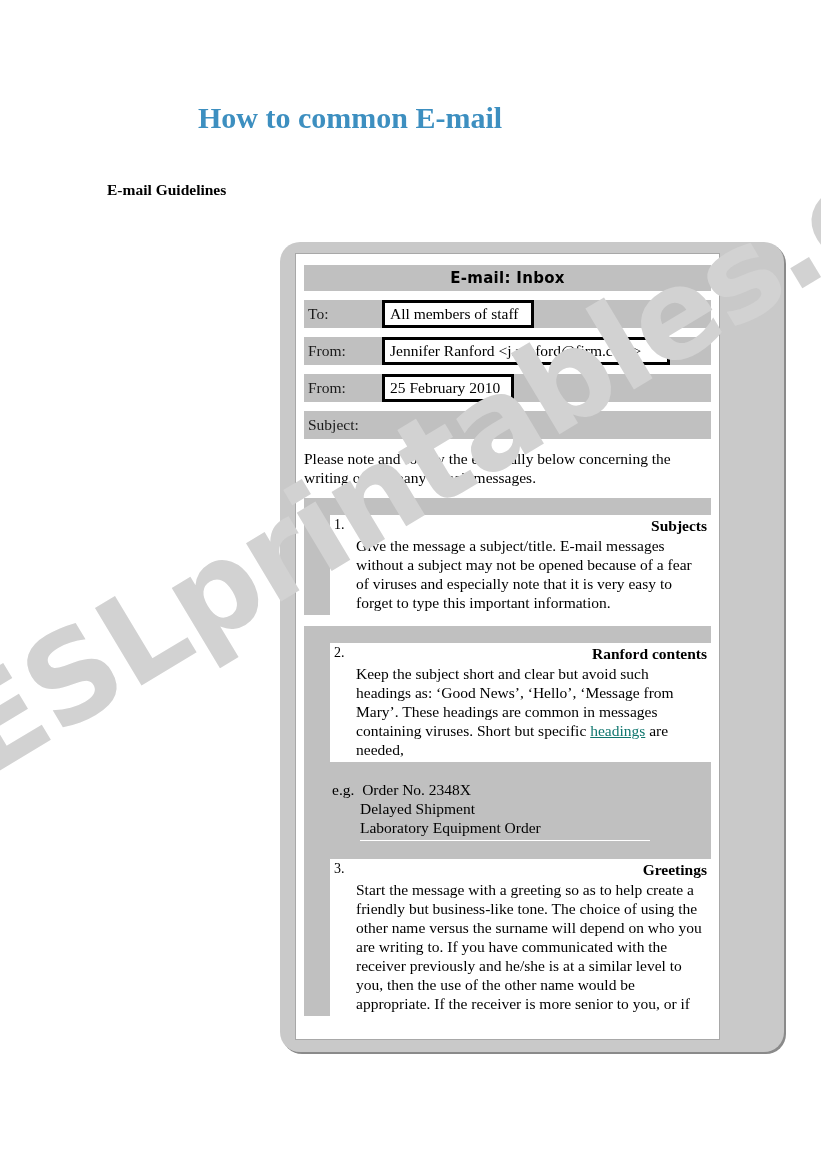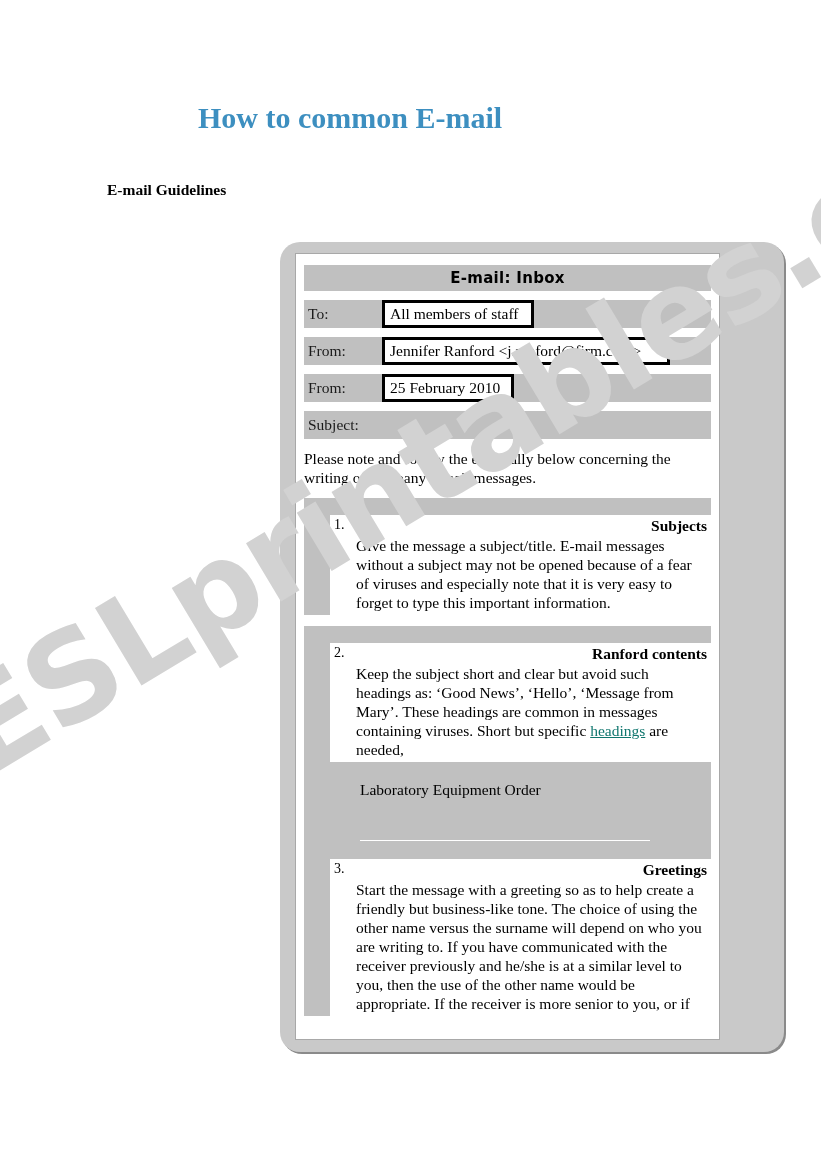--- a/index.html
+++ b/index.html
@@ -249,20 +249,22 @@
       <div class="section-inner">
         <div class="sec-head">
           <span class="sec-num">2.</span>
           <div class="sec-title">Ranford contents</div>
         </div>
         <div class="sec-body"><span>Keep the subject short and clear but avoid such headings as: ‘Good News’, ‘Hello’, ‘Message from Mary’. These headings are common in messages containing viruses. Short but specific </span><a href="#">headings</a><span> are needed,</span></div>
       </div>
     </div>
 
     <div class="eg-block">
+      <div class="eg-line1"><span>e.g.</span>&nbsp; <span>Order No. 2348X</span></div>
+      <div class="eg-line-indent">Delayed Shipment</div>
       <div class="eg-line-indent">Laboratory Equipment Order</div>
       <div class="eg-rule"></div>
     </div>
 
     <div class="section">
       <div class="section-inner">
         <div class="sec-head">
           <span class="sec-num">3.</span>
           <div class="sec-title">Greetings</div>
         </div>

